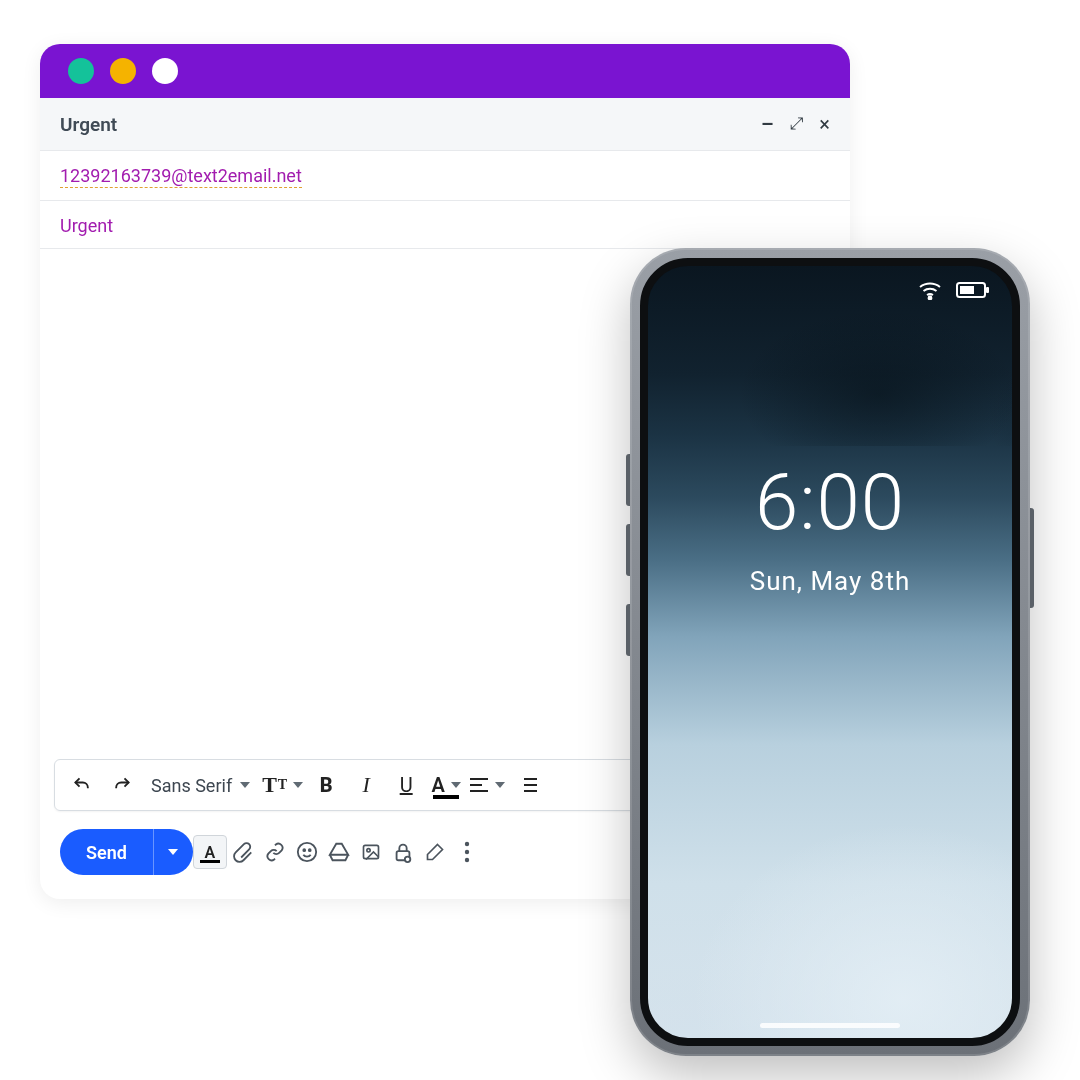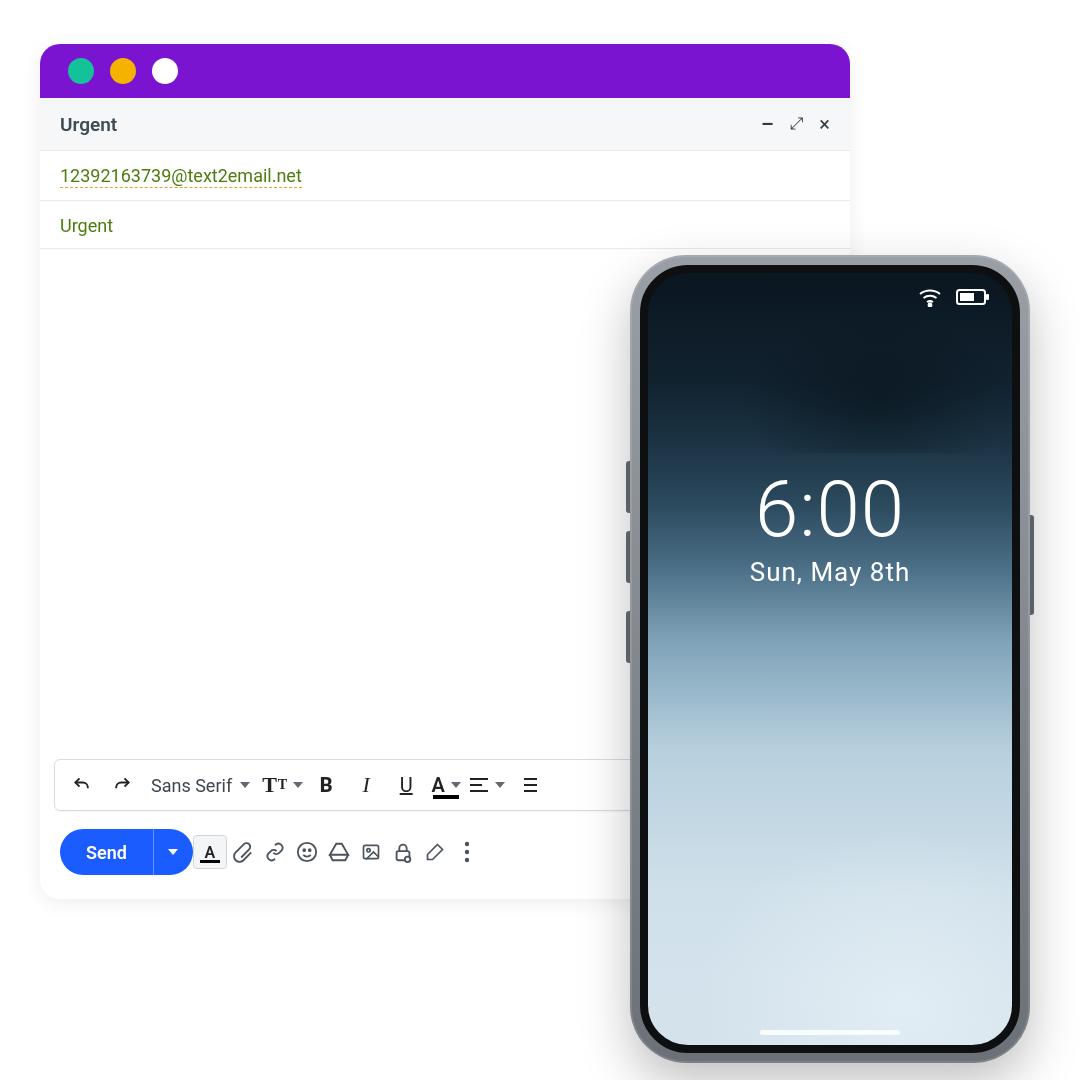--- a/index.html
+++ b/index.html
@@ -54,21 +54,21 @@
     gap: 16px;
     align-items: center;
     color: #303a42;
   }
   .win-controls span, .win-controls svg { cursor: pointer; }
 
   .field {
     padding: 14px 20px 12px 20px;
     border-bottom: 1px solid #e7e9ec;
     font-size: 18px;
-    color: #4d7c0f;
+    color: #a21caf;
   }
   .recipient {
     display: inline-block;
     border-bottom: 1px dashed #e0a030;
     padding-bottom: 1px;
   }
   .body-area {
     height: 510px;
     background: #fff;
   }
@@ -183,21 +183,21 @@
     justify-content: center;
     color: #4b545d;
     cursor: pointer;
   }
   .abtn svg { display:block; }
 
   
   .phone {
     position: absolute;
     left: 630px;
-    top: 255px;
+    top: 248px;
     width: 400px;
     height: 808px;
     border-radius: 56px;
     background: linear-gradient(180deg,#9a9fa6,#6c7178);
     padding: 10px;
     box-shadow:
       0 20px 50px rgba(0,0,0,.25),
       inset 0 0 0 2px rgba(255,255,255,.12);
   }
   .phone::before { 
@@ -258,21 +258,21 @@
   }
   .clock {
     position:absolute;
     top:198px;
     left:0; right:0;
     text-align:center;
     color:#fff;
     letter-spacing:1px;
   }
   .clock-time { font-size:78px; font-weight:300; line-height:1; }
-  .clock-date { font-size:26px; font-weight:400; margin-top:8px; }
+  .clock-date { font-size:26px; font-weight:400; margin-top:24px; }
 
   .home-indicator {
     position:absolute;
     bottom:10px; left:50%;
     transform:translateX(-50%);
     width:140px; height:5px;
     border-radius:3px;
     background:rgba(255,255,255,.85);
   }
 </style>

